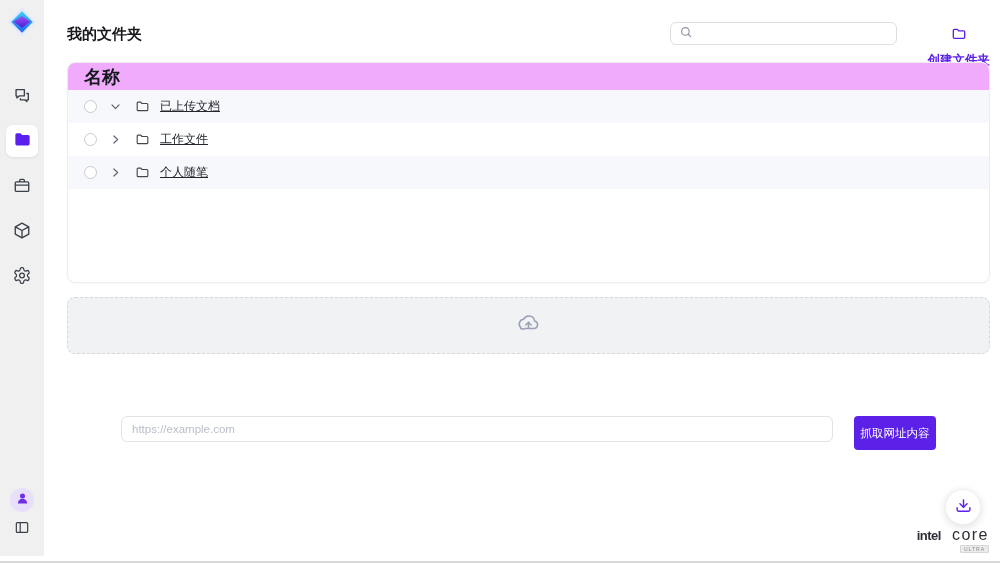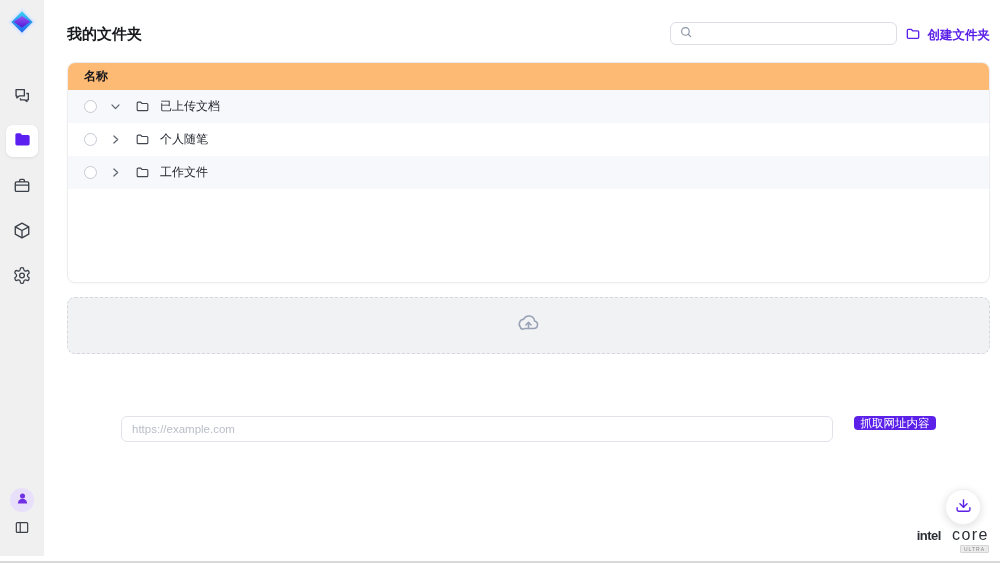--- a/index.html
+++ b/index.html
@@ -17,44 +17,44 @@
   .nav-cube { top:221px; }
   .nav-gear { top:266px; }
   .nav-avatar { top:488px; width:24px; height:24px; background:#e8dffb; border-radius:50%; }
   .nav-panel { top:519px; }
 
   
   .main { position:absolute; left:44px; top:0; width:956px; height:563px; background:#fff; }
   .page-title { position:absolute; left:23px; top:25px; font-size:15px; font-weight:700; color:#17191d; }
   .search-box { position:absolute; left:626px; top:22px; width:227px; height:23px; border:1px solid #dcdee3; border-radius:6px; background:#fff; display:flex; align-items:center; padding-left:8px; }
   .search-box input { border:none; outline:none; flex:1; font-size:11px; color:#333; margin-left:6px; background:transparent; font-family:"Liberation Sans", sans-serif; }
-  .create-folder-btn { position:absolute; right:10px; top:26px; display:flex; align-items:center; gap:7px; color:#5b21e8; font-size:12.5px; font-weight:700; cursor:pointer; background:none; border:none; font-family:"Liberation Sans", sans-serif; }
+  .create-folder-btn { position:absolute; right:10px; top:26px; display:flex; align-items:center; gap:7px; color:#5b21e8; font-size:12.5px; font-weight:700; cursor:pointer; background:none; border:none; font-family:"Liberation Sans", sans-serif;flex-direction:column; }
 
   
   .folder-table { position:absolute; left:23px; top:62px; width:923px; height:221px; border:1px solid #ededf1; border-radius:8px; overflow:hidden; background:#fff; box-shadow:0 1px 2px rgba(0,0,0,.03); }
-  .table-head { height:27px; background:#fdba74; display:flex; align-items:center; padding-left:16px; font-size:12px; font-weight:700; color:#16181d; }
+  .table-head { height:27px; background:#f0abfc; display:flex; align-items:center; padding-left:16px; font-size:18px; font-weight:700; color:#16181d; }
   .folder-row { height:33px; display:flex; align-items:center; padding-left:16px; cursor:pointer; }
   .folder-row:nth-child(even) { background:#f7f8fc; }
   .row-check { width:13px; height:13px; border:1px solid #c6cad2; border-radius:50%; background:#fff; margin-right:12px; flex:none; cursor:pointer; }
   .chevron-icon { width:13px; height:13px; margin-right:13px; display:flex; align-items:center; justify-content:center; cursor:pointer; }
   .chevron-icon svg { display:block; }
   .folder-row.expanded .chevron-icon svg { transform:rotate(90deg); }
   .row-folder-icon { width:16px; height:16px; margin-right:9px; display:flex; align-items:center; }
-  .row-label { font-size:12px; color:#23272e; }
+  .row-label { font-size:12px; color:#23272e;text-decoration:underline; }
 
   
   .upload-area { position:absolute; left:23px; top:297px; width:923px; height:57px; background:#f1f2f4; border:1px dashed #d5d7dc; border-radius:8px; display:flex; flex-direction:column; align-items:center; justify-content:center; cursor:pointer; }
   .upload-hint { font-size:11px; color:#a3acbc; margin-top:3px; }
 
   .or-link { position:absolute; left:23px; top:381px; width:923px; text-align:center; font-size:11px; color:#7e8797;margin-top:35px; }
 
   .url-row { position:absolute; left:23px; top:416px; width:923px; display:flex; justify-content:center; gap:21px; }
   .url-input { width:712px; height:26px; border:1px solid #e2e3e8; border-radius:6px; padding:0 10px; font-size:11.5px; color:#333; outline:none; font-family:"Liberation Sans", sans-serif; }
   .url-input::placeholder { color:#b9bec8; }
-  .fetch-btn { width:82px; height:14px; background:#5b21e8; color:#fff; border:none; border-radius:4px; font-size:11.5px; cursor:pointer; font-family:Liberation Serif, serif; }
+  .fetch-btn { width:82px; height:34px; background:#5b21e8; color:#fff; border:none; border-radius:4px; font-size:11.5px; cursor:pointer; font-family:Liberation Serif, serif; }
 
   
   .download-fab { position:absolute; left:945px; top:489px; width:36px; height:36px; border-radius:50%; background:#fff; border:1px solid #f0f0f2; box-shadow:0 2px 8px rgba(0,0,0,.13); display:flex; align-items:center; justify-content:center; cursor:pointer; z-index:6; }
   .intel-brand { position:absolute; right:11px; top:526px; display:flex; flex-direction:column; align-items:flex-end; z-index:6; }
   .intel-line { display:flex; align-items:baseline; gap:11px; color:#2b2f35; }
   .intel-word { font-size:13px; font-weight:700; letter-spacing:-0.5px; }
   .core-word { font-size:16px; font-weight:400; letter-spacing:1.5px; text-transform:lowercase; }
   .ultra-badge { margin-top:1px; font-size:5px; letter-spacing:1px; color:#8a8a8a; background:#ebebeb; border:1px solid #d6d6d6; padding:0 3px; line-height:6px; border-radius:1px; text-transform:uppercase; }
 
   .bottom-edge { position:absolute; left:0; bottom:0; width:1000px; height:2px; background:#d9d9d9; z-index:7; }
@@ -197,36 +197,36 @@
         <span class="chevron-icon">
           <svg viewBox="0 0 24 24" width="13" height="13" fill="none" stroke="#5c636e" stroke-width="2.2" stroke-linecap="round" stroke-linejoin="round">
               <polyline points="9 5.5 16 12 9 18.5"></polyline>
             </svg>
         </span>
         <span class="row-folder-icon">
           <svg viewBox="0 0 24 24" width="15" height="15" fill="none" stroke="#42474f" stroke-width="1.8" stroke-linejoin="round">
               <path d="M3.5 6.5A1.5 1.5 0 0 1 5 5h4.2l2 2.2H19a1.5 1.5 0 0 1 1.5 1.5v8.3A1.5 1.5 0 0 1 19 18.5H5a1.5 1.5 0 0 1-1.5-1.5z"></path>
             </svg>
         </span>
-        <span class="row-label">个人随笔</span>
+        <span class="row-label">工作文件</span>
       </div>
 
       <div class="folder-row">
         <span class="row-check"></span>
         <span class="chevron-icon">
           <svg viewBox="0 0 24 24" width="13" height="13" fill="none" stroke="#5c636e" stroke-width="2.2" stroke-linecap="round" stroke-linejoin="round">
               <polyline points="9 5.5 16 12 9 18.5"></polyline>
             </svg>
         </span>
         <span class="row-folder-icon">
           <svg viewBox="0 0 24 24" width="15" height="15" fill="none" stroke="#42474f" stroke-width="1.8" stroke-linejoin="round">
               <path d="M3.5 6.5A1.5 1.5 0 0 1 5 5h4.2l2 2.2H19a1.5 1.5 0 0 1 1.5 1.5v8.3A1.5 1.5 0 0 1 19 18.5H5a1.5 1.5 0 0 1-1.5-1.5z"></path>
             </svg>
         </span>
-        <span class="row-label">工作文件</span>
+        <span class="row-label">个人随笔</span>
       </div>
 
     </div>
 
     <div class="upload-area">
       <span>
         <svg viewBox="0 0 24 24" width="23" height="23" fill="none" stroke="#98a2b4" stroke-width="1.6" stroke-linecap="round" stroke-linejoin="round">
           <path d="M4 16.2A5 5 0 0 1 7 7.5a6 6 0 0 1 11.3 1.9 4 4 0 0 1-.8 7.9H8a4.2 4.2 0 0 1-4-.1z"></path>
           <path d="M12 16.5V11"></path>
           <polyline points="9.3 13.5 12 10.8 14.7 13.5"></polyline>

